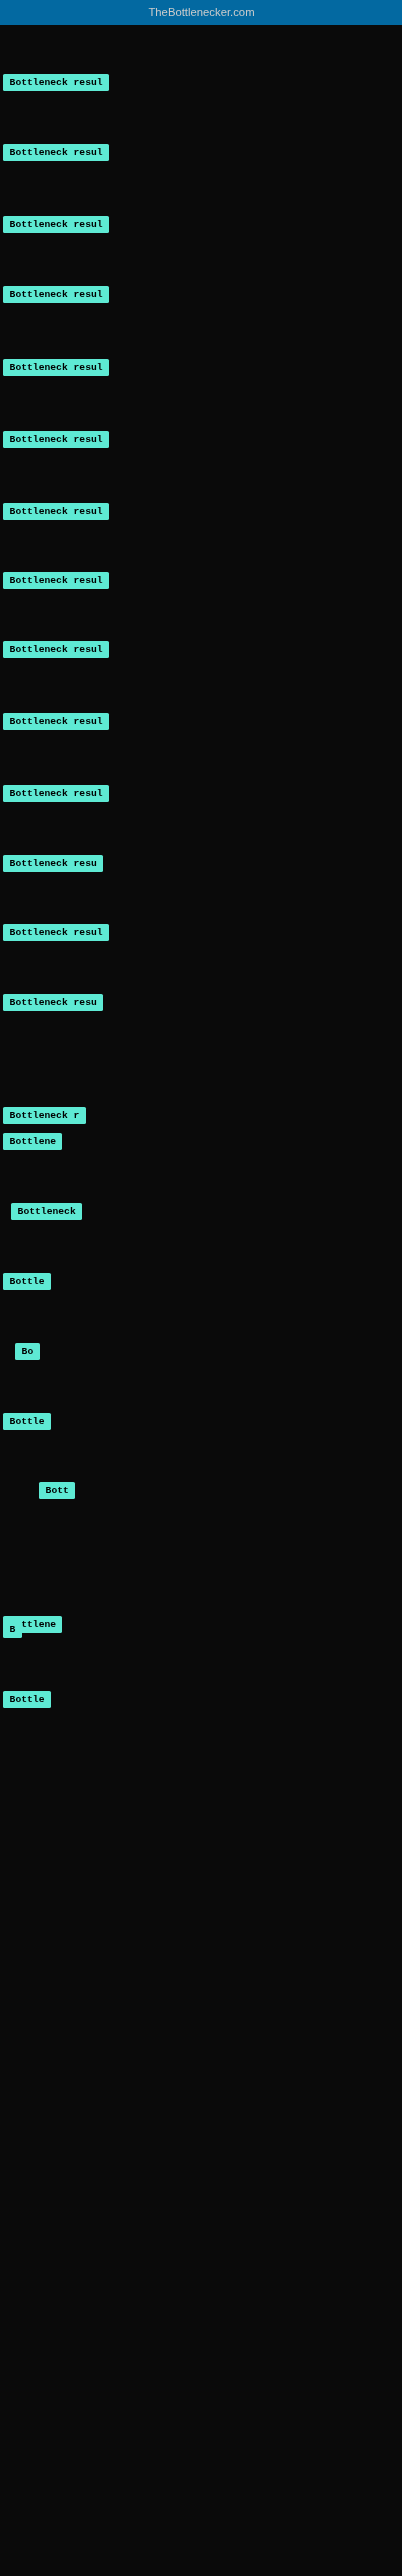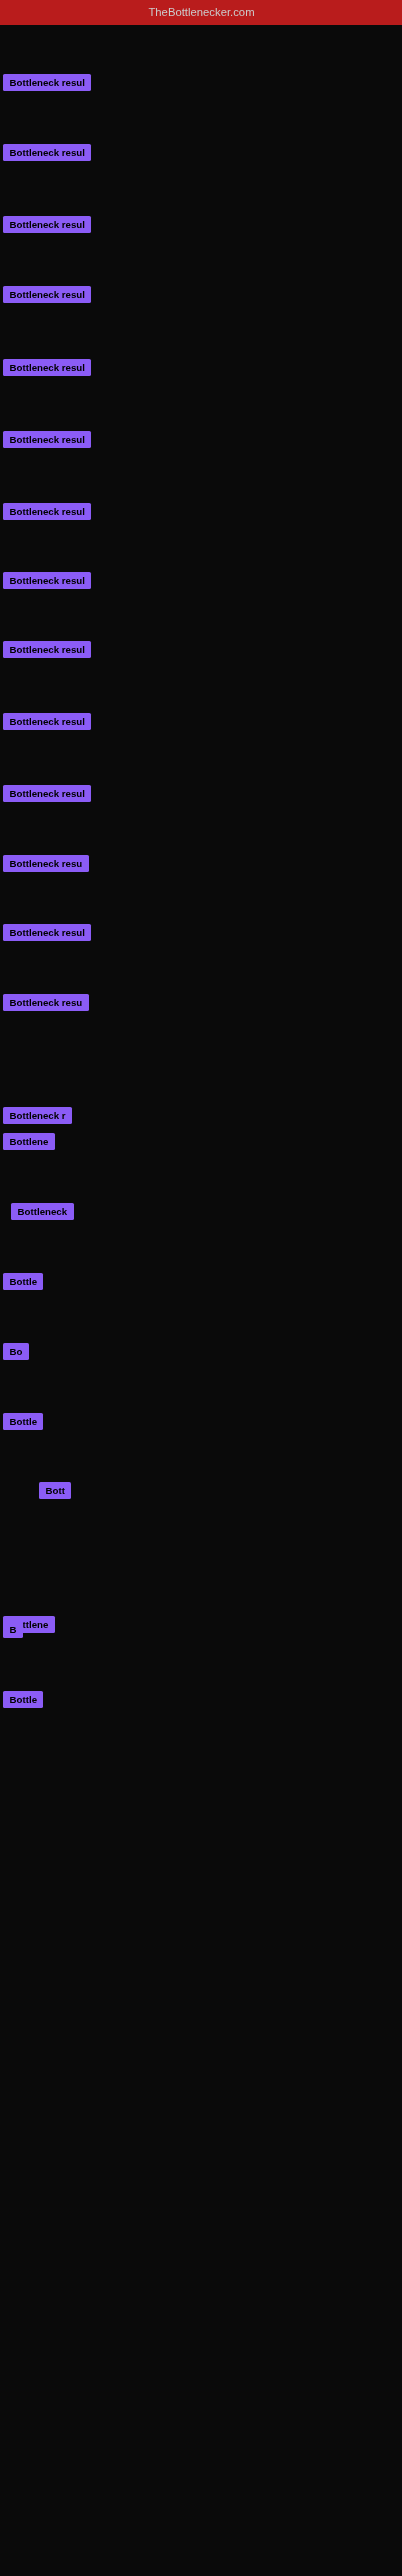--- a/index.html
+++ b/index.html
@@ -14,33 +14,34 @@
       background-color: #0a0a0a;
       font-family: Arial, sans-serif;
       position: relative;
     }
 
     .site-title {
       text-align: center;
       color: #cccccc;
       font-size: 11.3px;
       padding: 6.4px 0;
-      background-color: #b91c1c;
+      background-color: #0369a1;
     }
 
     .bottleneck-badge {
       display: inline-block;
-      background-color: #8b5cf6;
+      background-color: #5eead4;
       color: #000000;
       font-size: 9.7px;
       font-weight: bold;
       padding: 3.2px 6.4px;
       border-radius: 1.6px;
       white-space: nowrap;
       overflow: hidden;
+      font-family: Liberation Mono, monospace;
     }
   </style>
 </head>
 <body>
 
 <div>
   <div class="site-title">TheBottlenecker.com</div>
 </div>
 
 <div style="position: relative; width: 403px; height: 2576px;">
@@ -55,20 +56,20 @@
     <div style="position: absolute; top: 613px; left: 0px; padding: 3.2px;"><span class="bottleneck-badge">Bottleneck resul</span></div>
     <div style="position: absolute; top: 685px; left: 0px; padding: 3.2px;"><span class="bottleneck-badge">Bottleneck resul</span></div>
     <div style="position: absolute; top: 757px; left: 0px; padding: 3.2px;"><span class="bottleneck-badge">Bottleneck resul</span></div>
     <div style="position: absolute; top: 827px; left: 0px; padding: 3.2px;"><span class="bottleneck-badge">Bottleneck resu</span></div>
     <div style="position: absolute; top: 896px; left: 0px; padding: 3.2px;"><span class="bottleneck-badge">Bottleneck resul</span></div>
     <div style="position: absolute; top: 966px; left: 0px; padding: 3.2px;"><span class="bottleneck-badge">Bottleneck resu</span></div>
     <div style="position: absolute; top: 1036px; left: 0px; padding: 3.2px; margin-top: 43px;"><span class="bottleneck-badge">Bottleneck r</span></div>
     <div style="position: absolute; top: 1105px; left: 0px; padding: 3.2px;"><span class="bottleneck-badge">Bottlene</span></div>
     <div style="position: absolute; top: 1175px; left: 8px; padding: 3.2px;"><span class="bottleneck-badge">Bottleneck</span></div>
     <div style="position: absolute; top: 1245px; left: 0px; padding: 3.2px;"><span class="bottleneck-badge">Bottle</span></div>
-    <div style="position: absolute; top: 1315px; left: 0px; padding: 3.2px;"><span class="bottleneck-badge">Bo</span></div>
+    <div style="position: absolute; top: 1315px; left: 12px; padding: 3.2px;"><span class="bottleneck-badge">Bo</span></div>
     <div style="position: absolute; top: 1385px; left: 0px; padding: 3.2px;"><span class="bottleneck-badge">Bottle</span></div>
     <div style="position: absolute; top: 1454px; left: 0px; padding: 3.2px; margin-left: 36px;"><span class="bottleneck-badge">Bott</span></div>
     <div style="position: absolute; top: 1588px; left: 0px; padding: 3.2px;"><span class="bottleneck-badge">Bottlene</span></div>
     <div style="position: absolute; top: 1593px; left: 0px; padding: 3.2px;"><span class="bottleneck-badge">B</span></div>
     <div style="position: absolute; top: 1663px; left: 0px; padding: 3.2px;"><span class="bottleneck-badge">Bottle</span></div>
   </div>
 
 
 </body></html>

